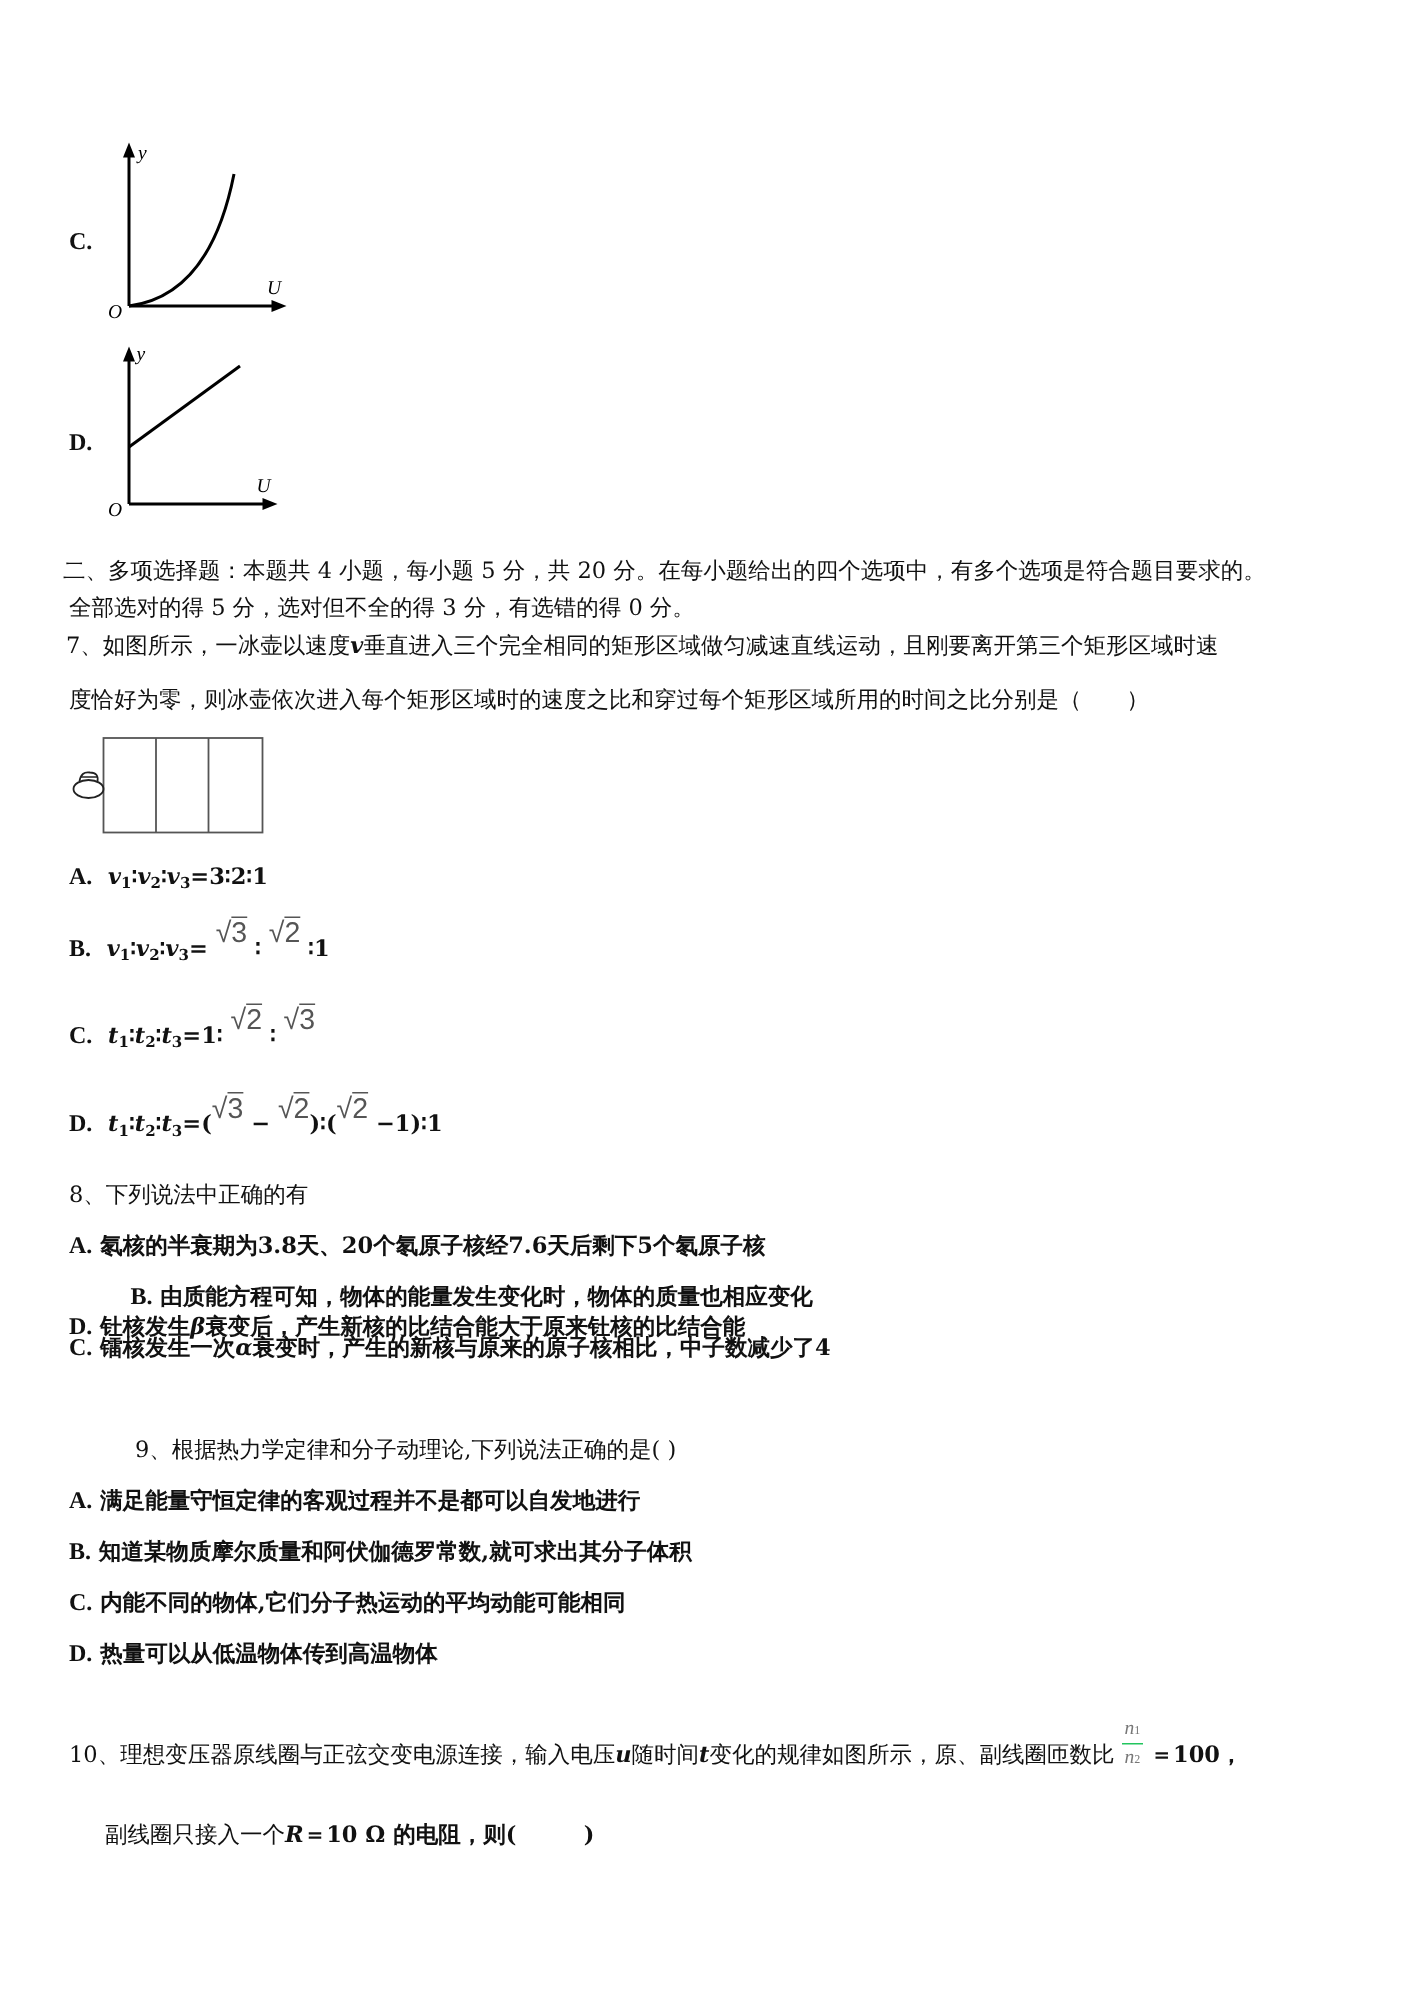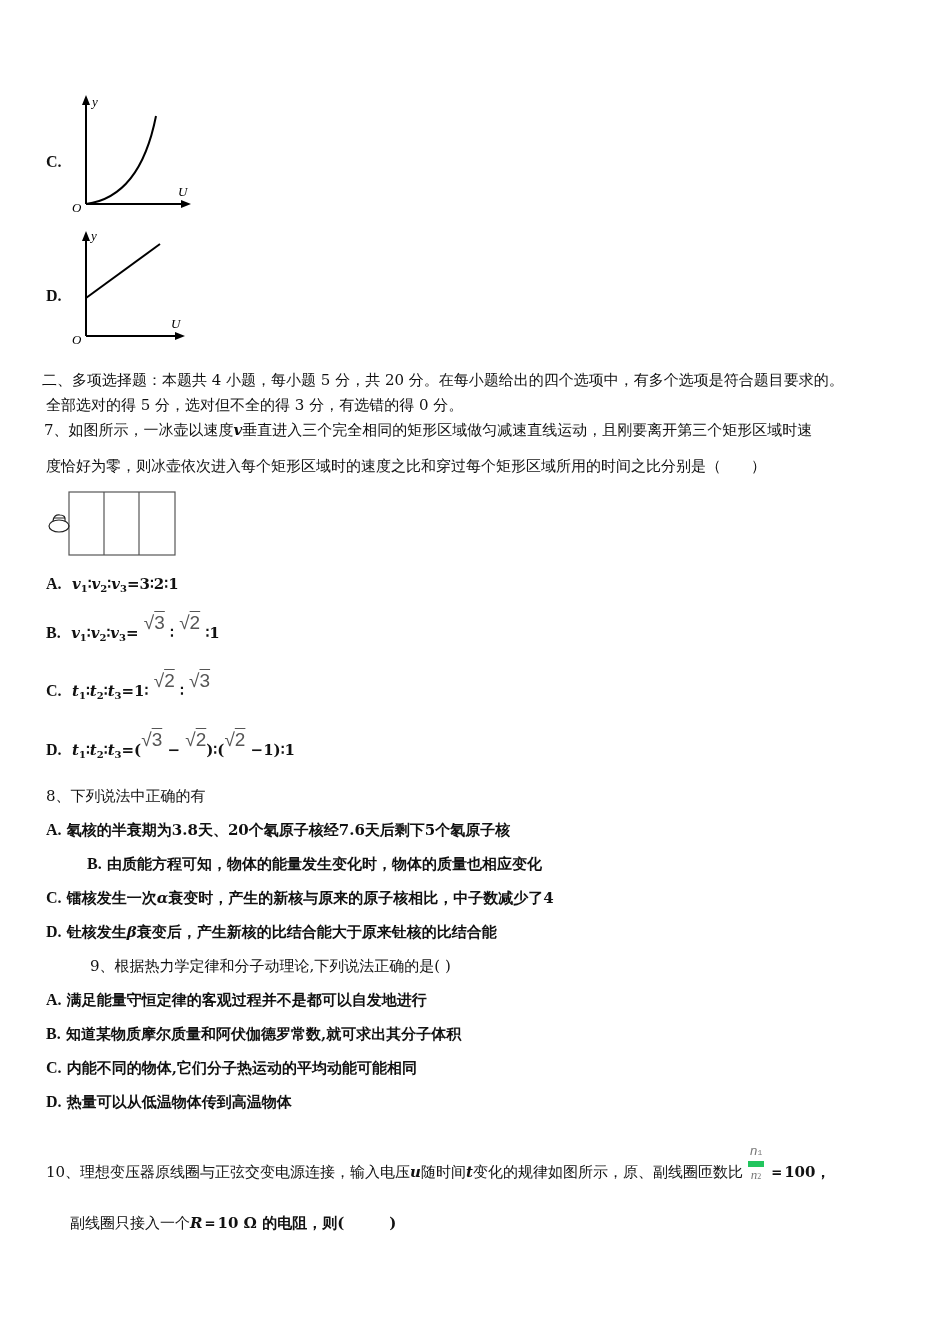--- a/index.html
+++ b/index.html
@@ -10,21 +10,21 @@
   }
   .abs { position: absolute; }
   .txt { font-size: 15px; line-height: 20px; white-space: nowrap; }
   .bold { font-weight: bold; }
   .opt-label { font-weight: bold; font-family: "Liberation Serif", serif; font-size: 16px; }
   .it { font-style: italic; }
   .sub { font-size: 10px; vertical-align: -3px; }
   .sqrt { color: #555555; font-family: "Liberation Sans", sans-serif; font-size: 19px; position: relative; top: -9px; }
   .sqrt .rad { text-decoration: overline; }
   .frac { display: inline-block; vertical-align: middle; text-align: center; color: #777777; font-family: "Liberation Serif", serif; font-style: italic; font-size: 13px; position: relative; top: -8px; }
-  .frac .num { display: block; border-bottom: 6px solid #22c55e; padding: 0 2px; line-height: 16px; font-family: Liberation Mono, monospace; }
+  .frac .num { display: block; border-bottom: 1px solid #22c55e; padding: 0 2px; line-height: 16px; }
   .frac .den { display: block; line-height: 16px; }
   .frac .s { font-size: 8px; font-style: normal; }
   svg { display: block; }
 </style>
 </head>
 <body>
 
 <div class="abs txt opt-label" style="left:46px;top:152px;">C.</div>
 <div class="abs" style="left:70px;top:92px;">
   <svg width="130" height="122" viewBox="0 0 130 122">
@@ -101,21 +101,21 @@
 <div class="abs txt" style="left:46px;top:786px;">8、下列说法中正确的有</div>
 <div class="abs txt bold" style="left:46px;top:820px;">
   <span class="opt-label">A.</span>&nbsp;<span>氡核的半衰期为3.8天、20个氡原子核经7.6天后剩下5个氡原子核</span>
 </div>
 <div class="abs txt bold" style="left:46px;top:854px;margin-left:41px;">
   <span class="opt-label">B.</span>&nbsp;<span>由质能方程可知，物体的能量发生变化时，物体的质量也相应变化</span>
 </div>
 <div class="abs txt bold" style="left:46px;top:888px;">
   <span class="opt-label">C.</span>&nbsp;<span>镭核发生一次</span><span class="it">α</span><span>衰变时，产生的新核与原来的原子核相比，中子数减少了4</span>
 </div>
-<div class="abs txt bold" style="left:46px;top:922px;text-align:center;">
+<div class="abs txt bold" style="left:46px;top:874px;text-align:center;">
   <span class="opt-label">D.</span>&nbsp;<span>钍核发生</span><span class="it">β</span><span>衰变后，产生新核的比结合能大于原来钍核的比结合能</span>
 </div>
 
 <div class="abs txt" style="left:46px;top:956px;margin-left:44px;">9、根据热力学定律和分子动理论,下列说法正确的是(   )</div>
 <div class="abs txt bold" style="left:46px;top:990px;">
   <span class="opt-label">A.</span>&nbsp;<span>满足能量守恒定律的客观过程并不是都可以自发地进行</span>
 </div>
 <div class="abs txt bold" style="left:46px;top:1024px;text-align:right;">
   <span class="opt-label">B.</span>&nbsp;<span>知道某物质摩尔质量和阿伏伽德罗常数,就可求出其分子体积</span>
 </div>

